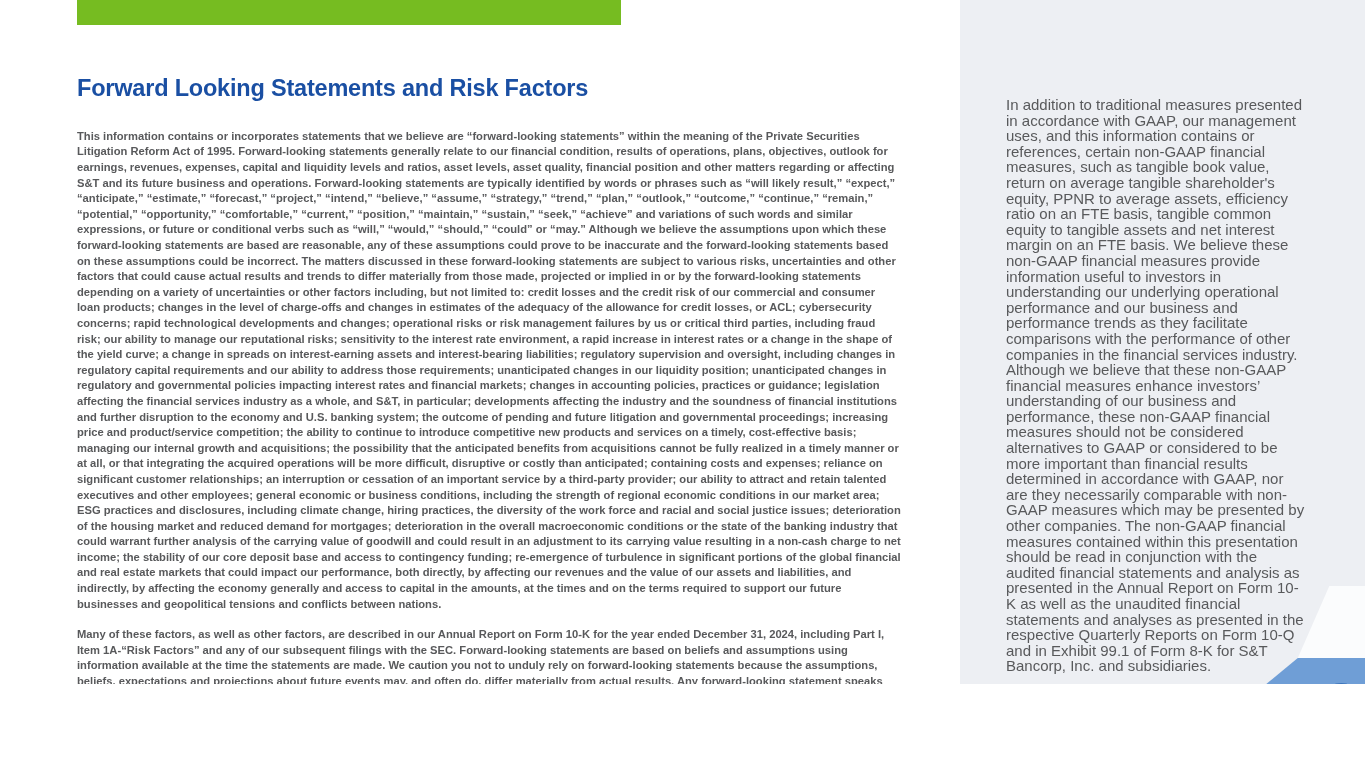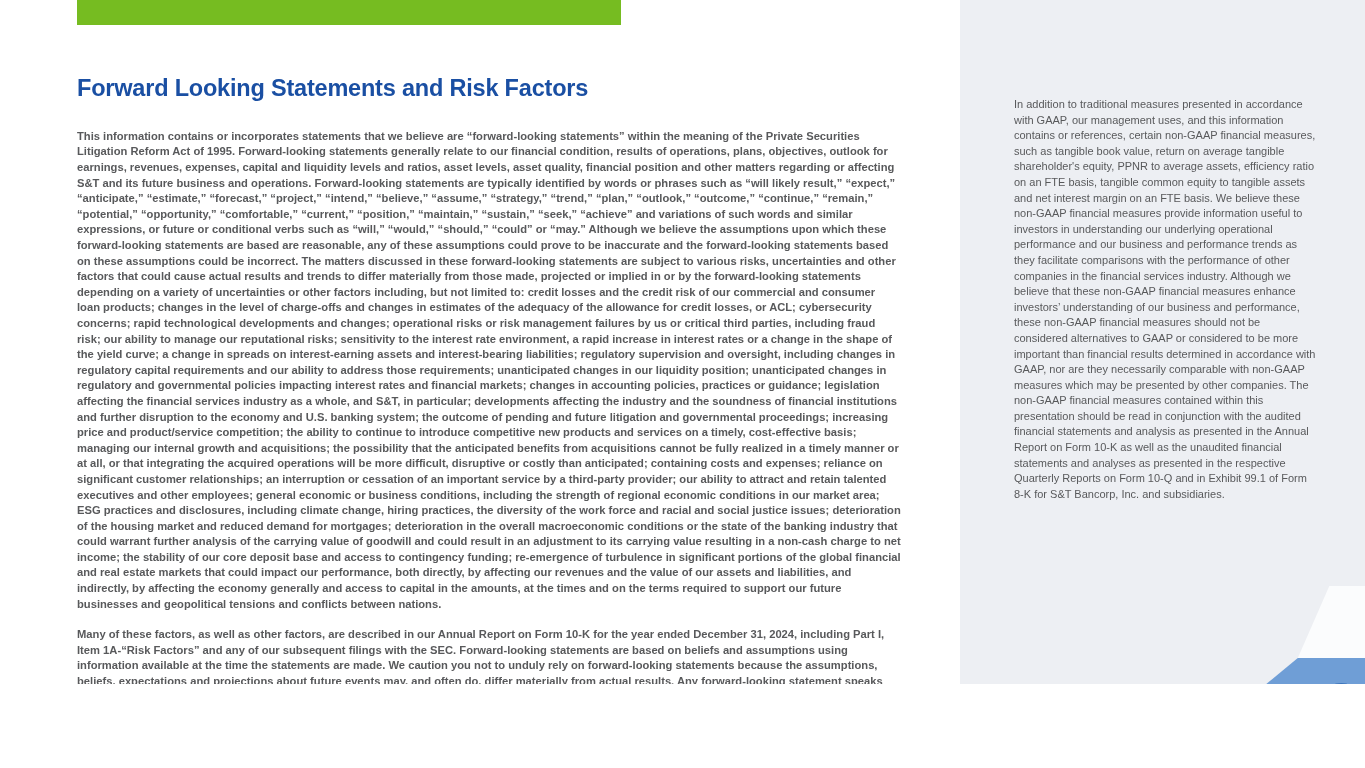--- a/index.html
+++ b/index.html
@@ -25,21 +25,21 @@
   }
 
   
   .sidebar{position:absolute;left:960px;top:0;width:405px;height:743px;background:#EDEFF3;}
   .sidebar-inner{padding:74px 52px 0 46px;}
   .sidebar-heading{
     margin:0 0 23px 0;color:#1A4FA3;font-size:22px;font-weight:bold;line-height:30px;
     letter-spacing:-0.2px;
   }
   .sidebar-heading span{display:block;}
-  .sidebar-body{margin:8px;color:#58595B;font-size:11px;line-height:15.6px;width:302px;}
+  .sidebar-body{margin:0;color:#58595B;font-size:15px;line-height:15.6px;width:302px;}
 
   
   .page-number{
     position:absolute;left:1278px;top:716px;width:20px;text-align:right;
     color:#2E61AD;font-size:12.5px;
   }
 
   
   .band{position:absolute;left:0;top:742px;width:1365px;height:26px;background:#2371C1;overflow:hidden;}
   .band-left{position:absolute;left:0;top:0;width:428px;height:100%;background:#1A60AE;

